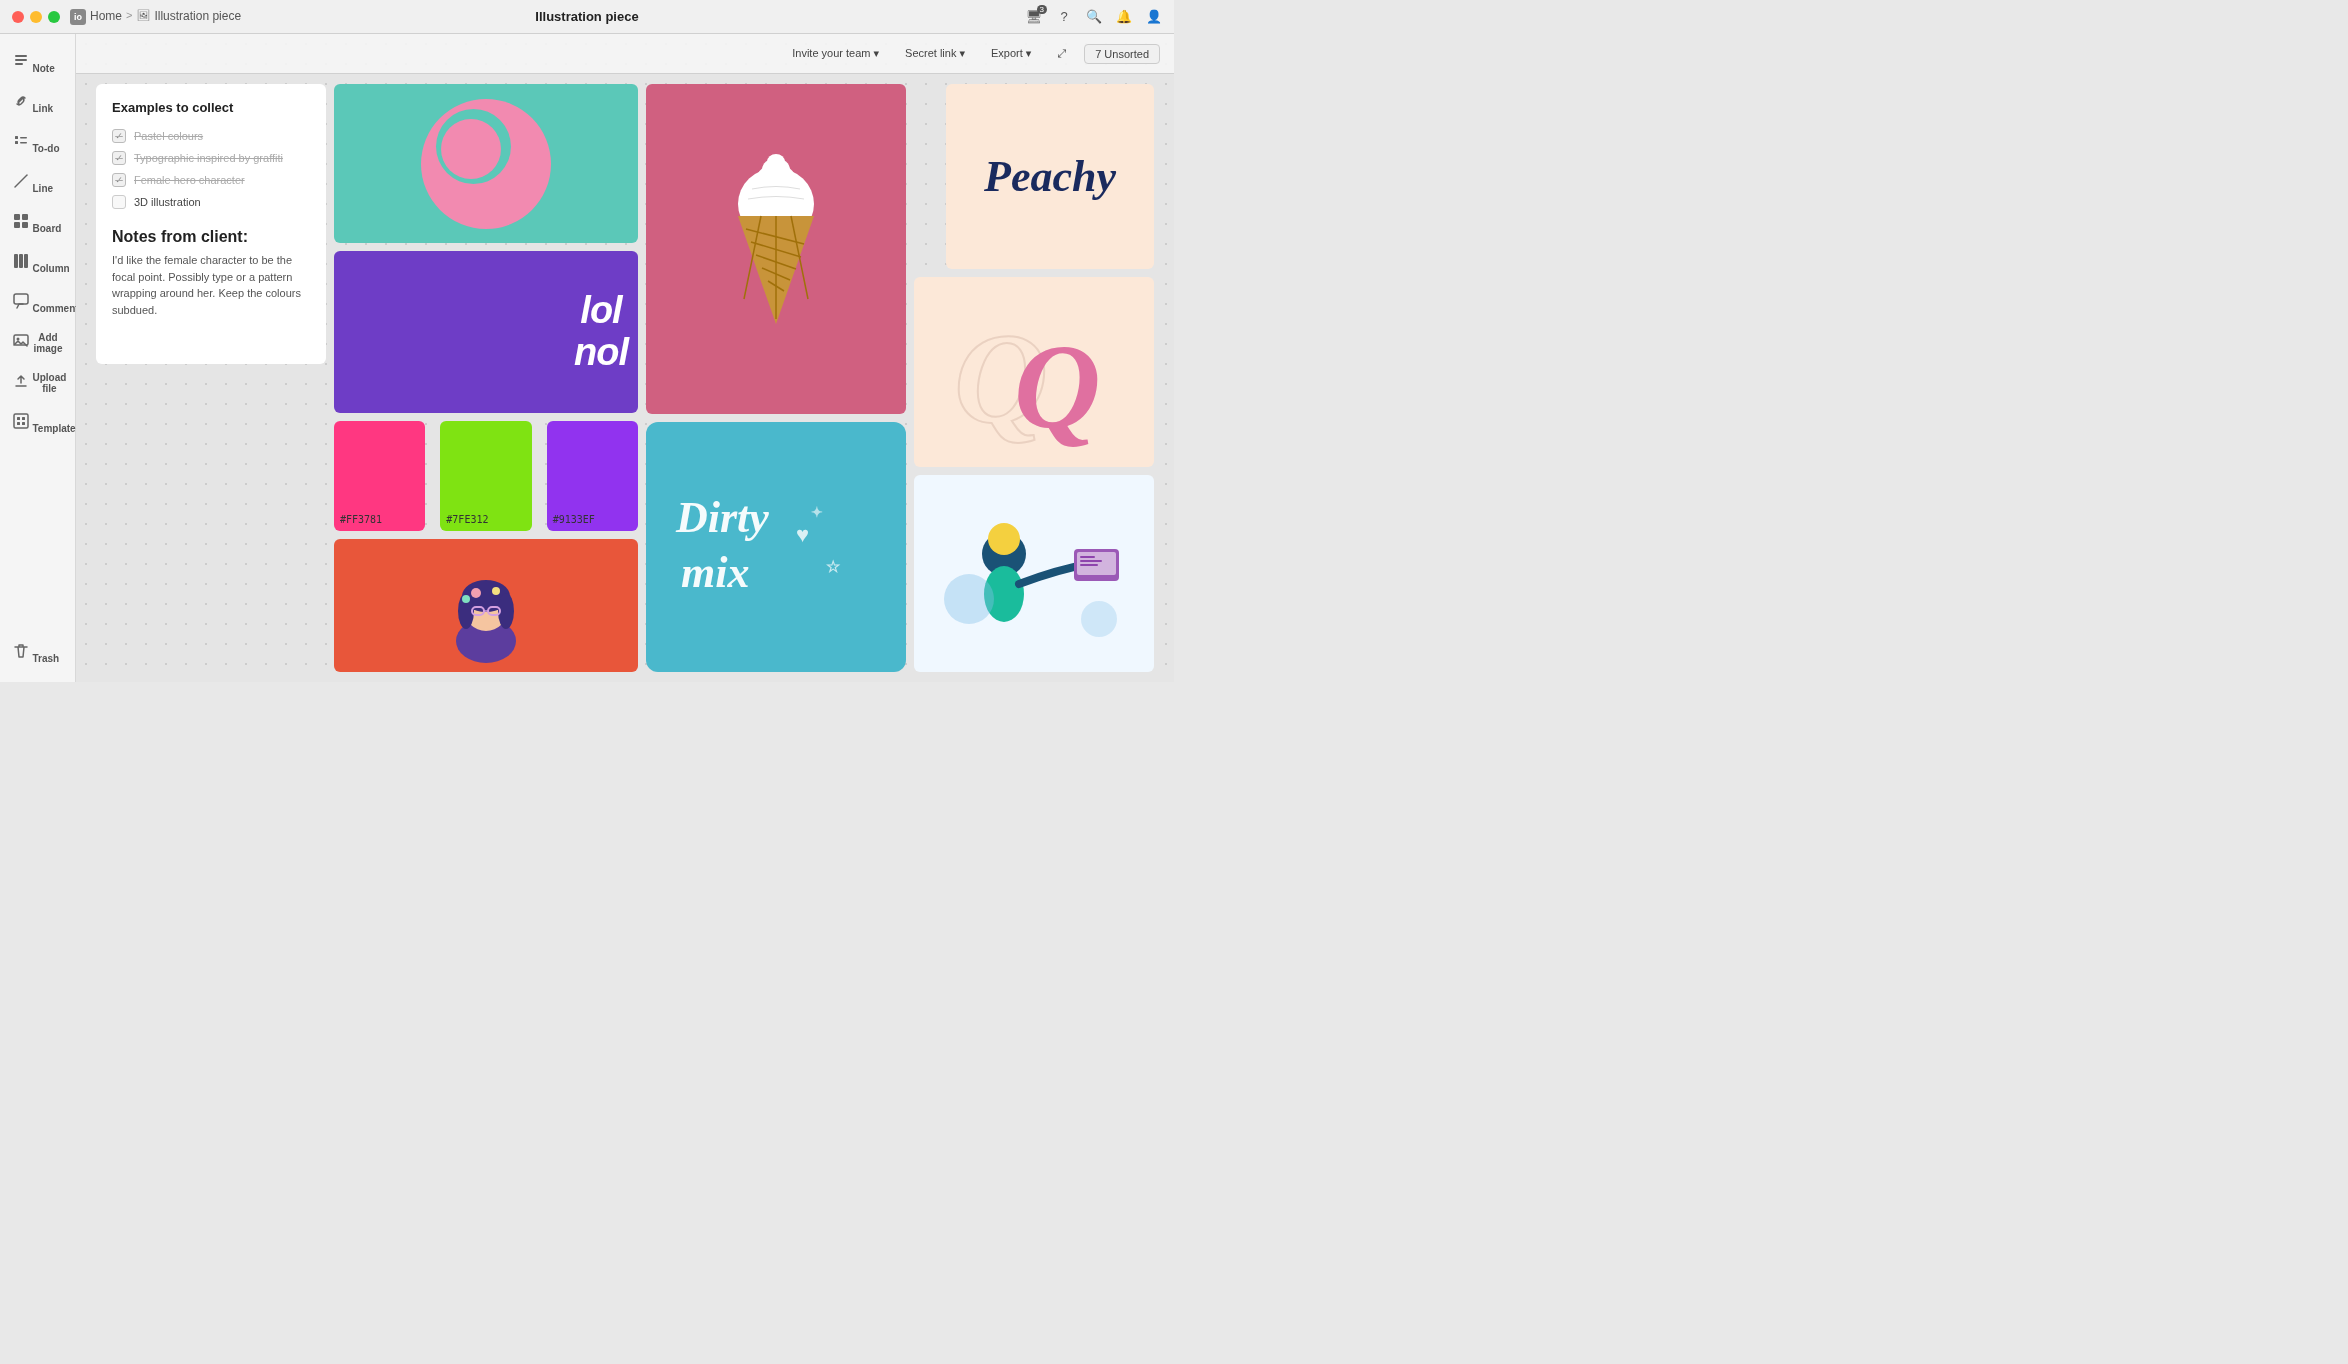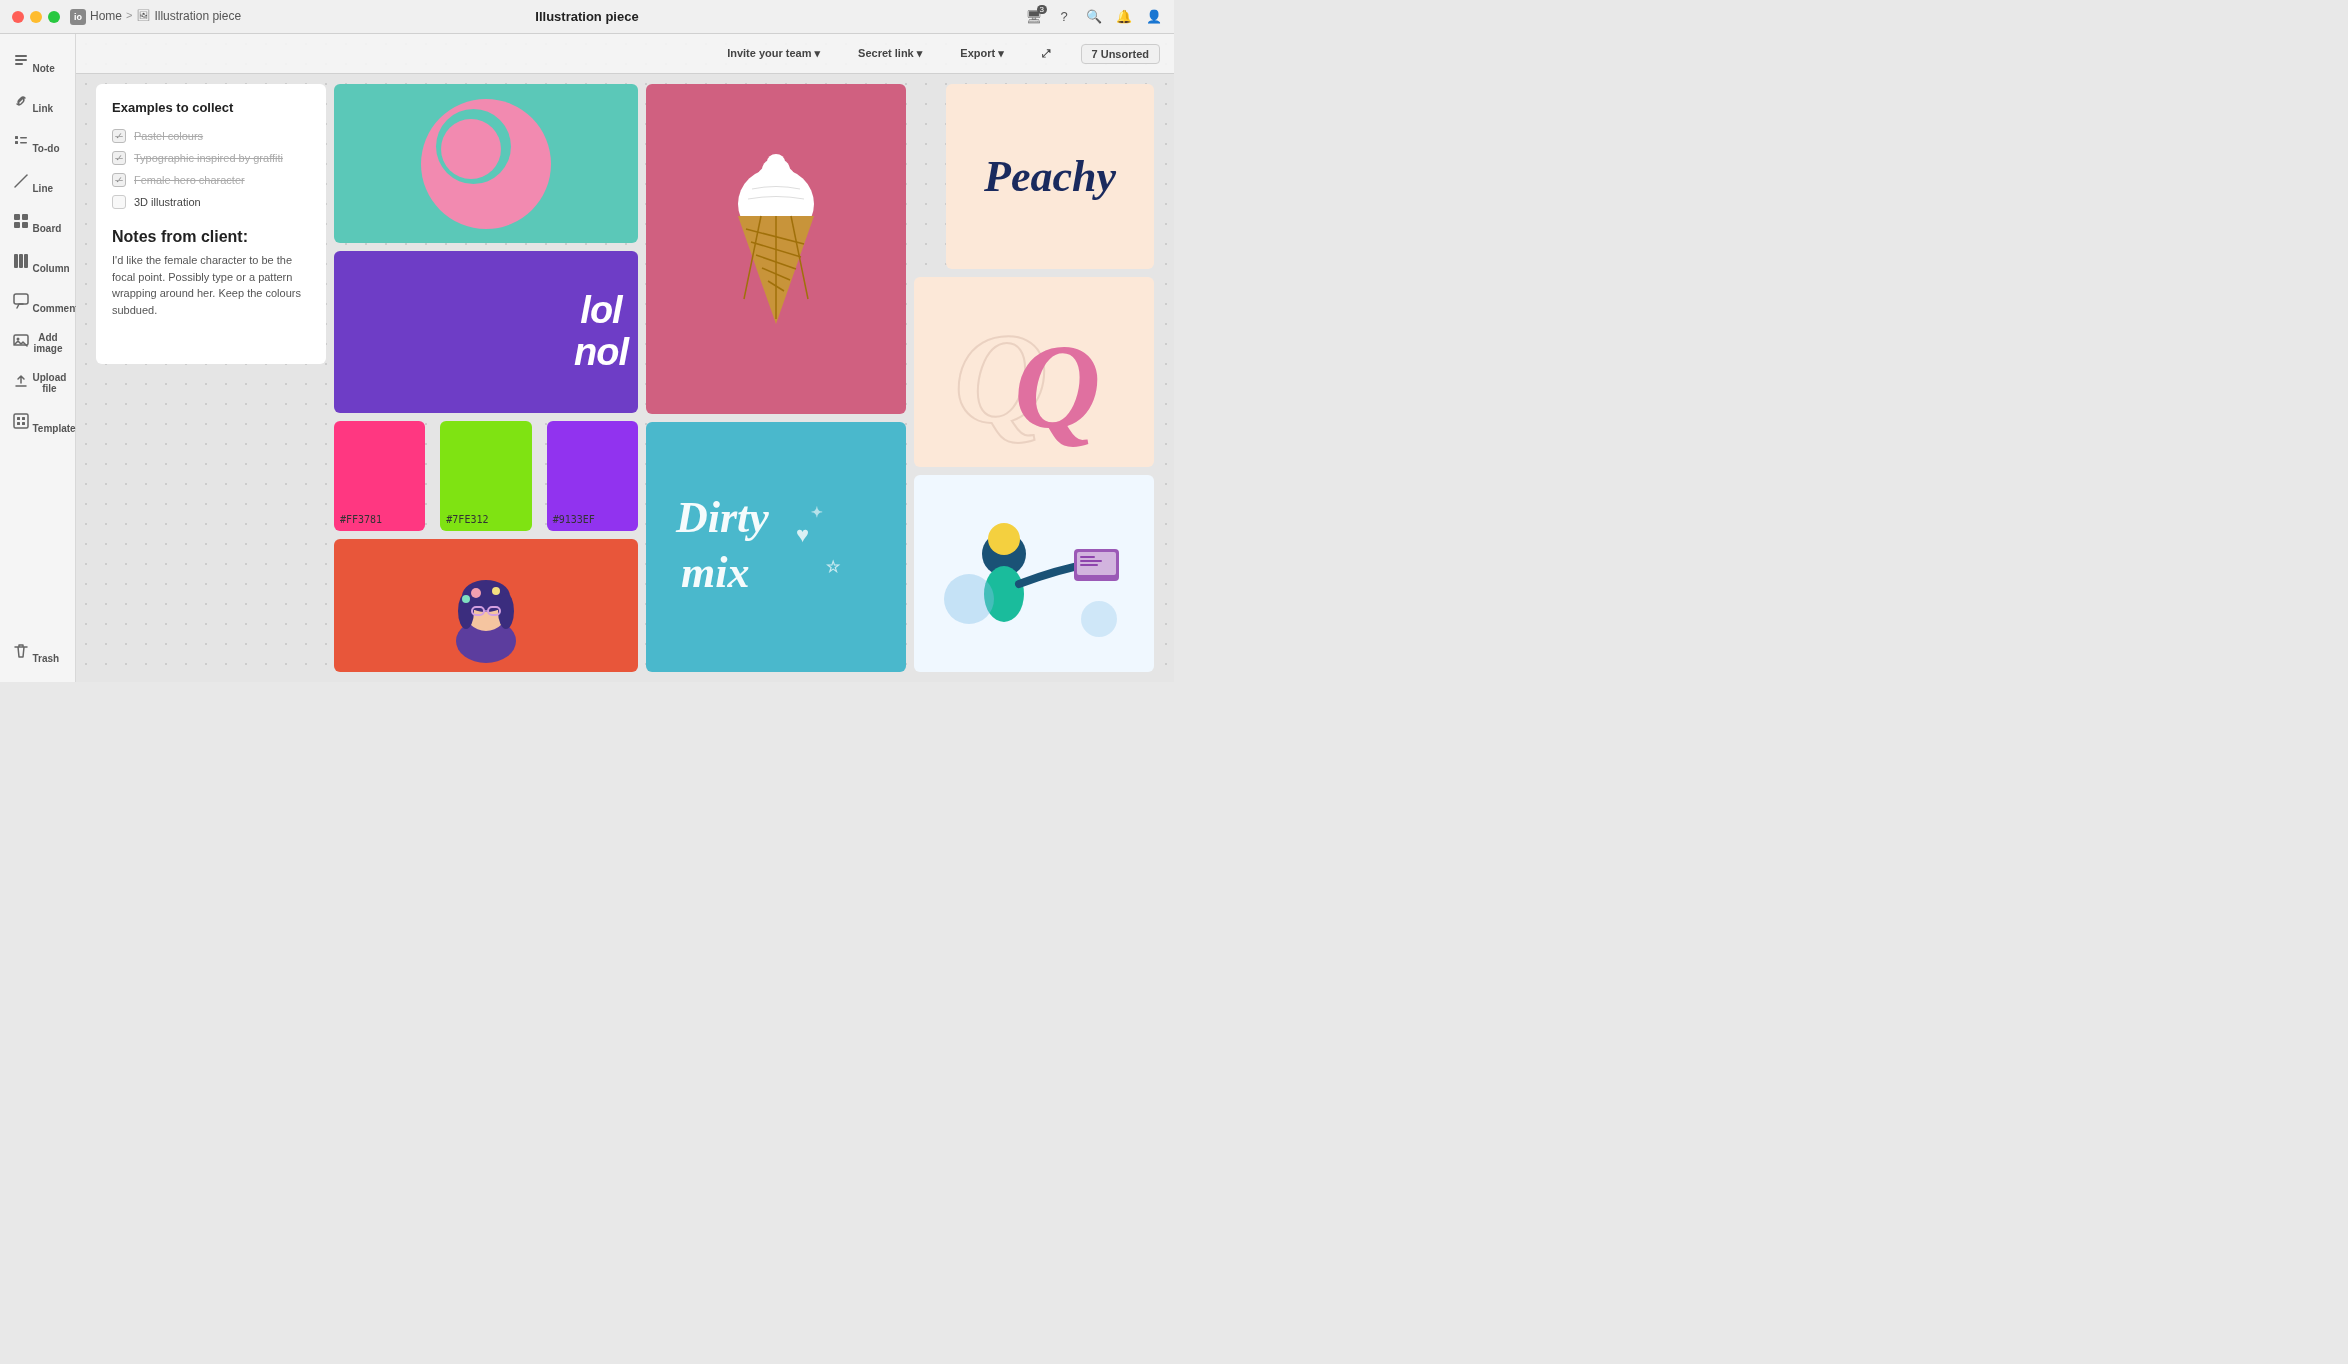--- a/index.html
+++ b/index.html
@@ -95,22 +95,21 @@
       position: relative;
     }
     .main-toolbar {
       height: 40px;
       background: rgba(245,245,245,0.9);
       border-bottom: 1px solid #d0d0d0;
       display: flex;
       align-items: center;
       justify-content: flex-end;
       padding: 0 14px;
-      gap: 22px;
-      font-weight: bold;
+      gap: 10px;
     }
     .toolbar-btn {
       font-size: 11px;
       color: #444;
       cursor: pointer;
       padding: 3px 8px;
       border-radius: 4px;
       display: flex;
       align-items: center;
       gap: 3px;
@@ -544,21 +543,21 @@
               <line x1="40" y1="131" x2="80" y2="145" stroke="#a0700a" stroke-width="1.5"></line>
               <line x1="46" y1="144" x2="74" y2="156" stroke="#a0700a" stroke-width="1.5"></line>
               <line x1="52" y1="157" x2="68" y2="167" stroke="#a0700a" stroke-width="1.5"></line>
 
               <line x1="45" y1="92" x2="28" y2="175" stroke="#a0700a" stroke-width="1.5"></line>
               <line x1="60" y1="92" x2="60" y2="195" stroke="#a0700a" stroke-width="1.5"></line>
               <line x1="75" y1="92" x2="92" y2="175" stroke="#a0700a" stroke-width="1.5"></line>
             </svg>
           </div>
 
-          <div class="card card-graffiti" style="background:#4ab8cc; height:190px; flex:1; border-radius:6px; display:flex; align-items:center; justify-content:center; overflow:hidden;">
+          <div class="card card-graffiti" style="background:#4ab8cc; height:190px; flex:1; border-radius:12px; display:flex; align-items:center; justify-content:center; overflow:hidden;">
             <svg width="220" height="170" viewBox="0 0 220 170">
 
               <text x="10" y="70" font-family="Georgia, serif" font-style="italic" font-weight="900" font-size="44" fill="white" opacity="0.95">Dirty</text>
               <text x="15" y="125" font-family="Georgia, serif" font-style="italic" font-weight="900" font-size="44" fill="white" opacity="0.95">mix</text>
 
               <text x="130" y="80" font-size="22" fill="white" opacity="0.8">♥</text>
               <text x="160" y="110" font-size="16" fill="white" opacity="0.7">☆</text>
               <text x="145" y="55" font-size="14" fill="white" opacity="0.6">✦</text>
             </svg>
           </div>

